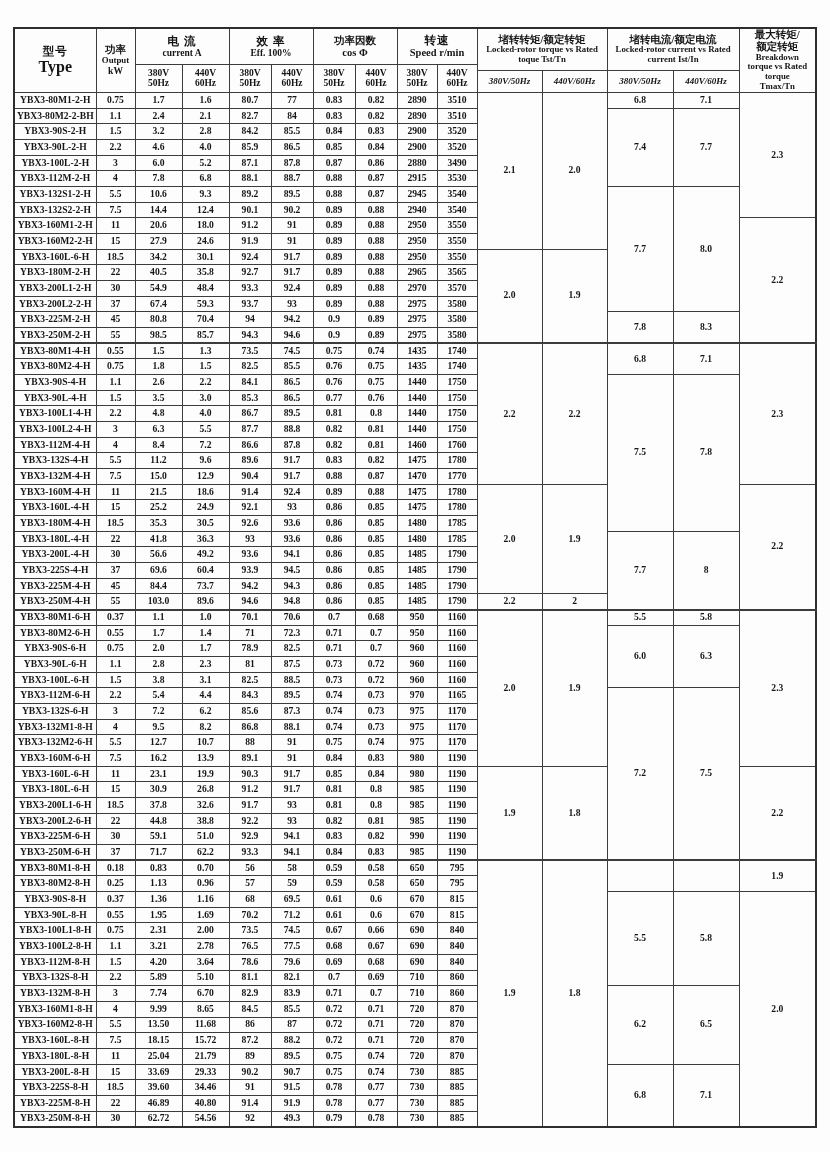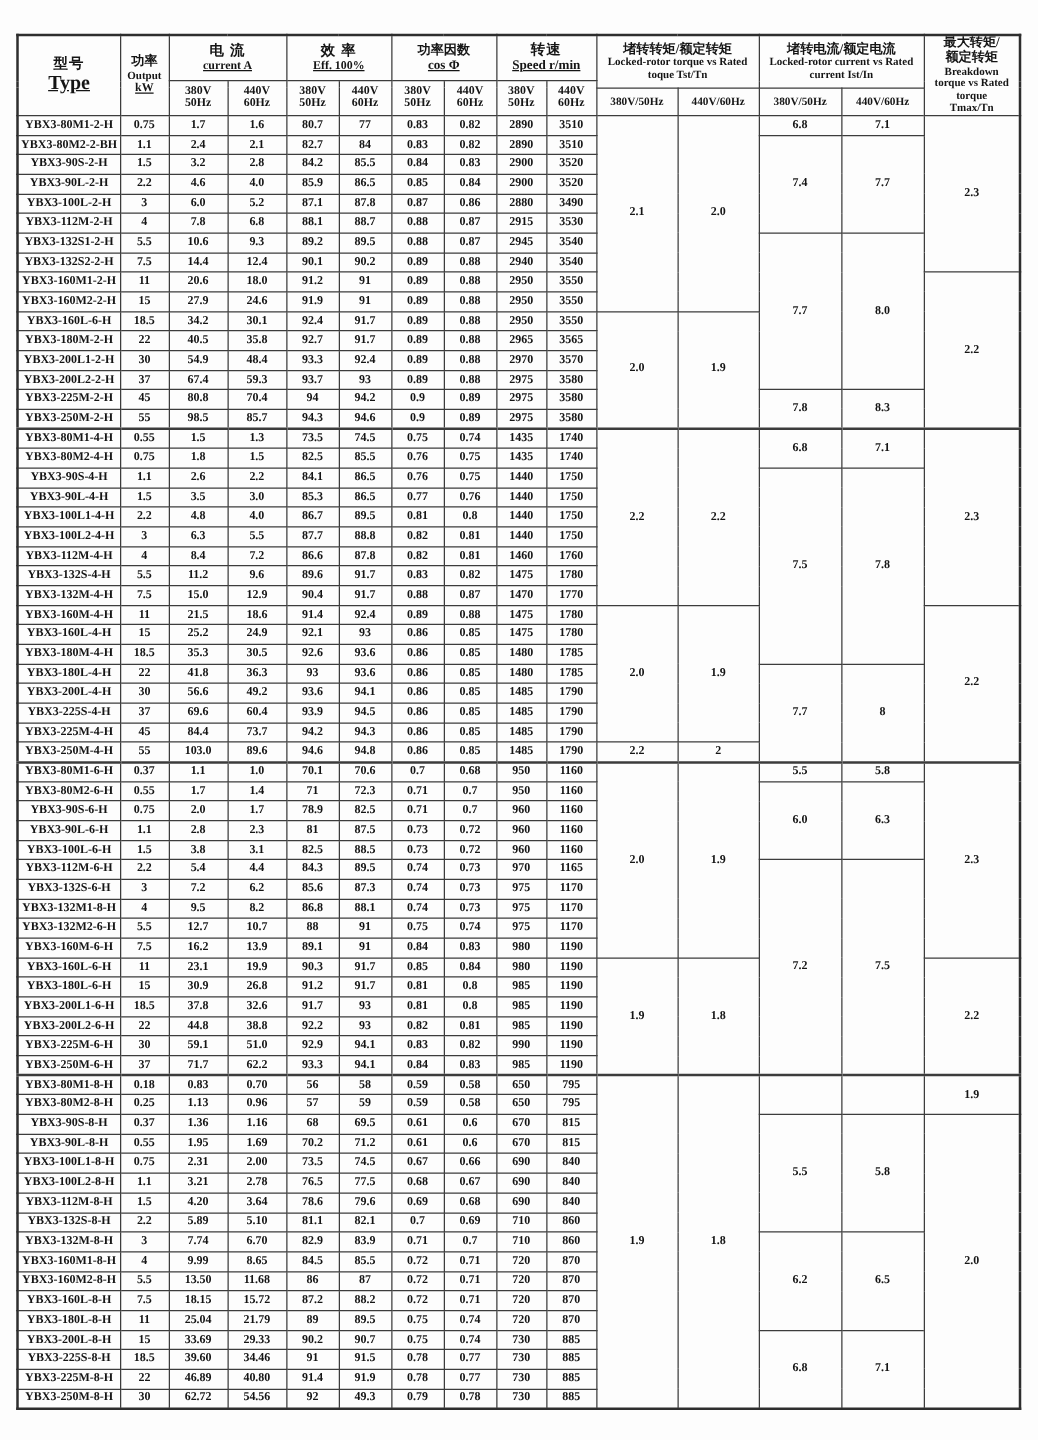--- a/index.html
+++ b/index.html
@@ -24,24 +24,24 @@
     padding:0;
     font-weight:bold;
     font-size:9.5px;
     line-height:1.12;
     overflow:hidden;
     white-space:nowrap;
   }
   thead th{background:#fdfdfd;}
   tr.h1 th{height:35px;}
   tr.h2 th{height:21px;}
-  tr.h3 th{height:15px;font-size:9px;}
+  tr.h3 th{height:15px;font-size:9px;font-style:italic;}
   .zh{font-size:11.5px;letter-spacing:1px;}
   .zh2{font-size:10.5px;letter-spacing:0;}
-  .en{font-size:9.5px;font-weight:bold;text-decoration:underline;}
+  .en{font-size:9.5px;font-weight:bold;}
   .en-s{font-size:8.8px;font-weight:bold;}
   tbody tr{height:15.68px;}
   tbody td{font-size:9.6px;}
   td.type-cell{font-size:9.6px;}
   tr.section-end td{border-bottom-width:2px;text-align:center;}
   tr.section-start td{border-top-width:2px;}
 </style>
 </head>
 <body>
 

